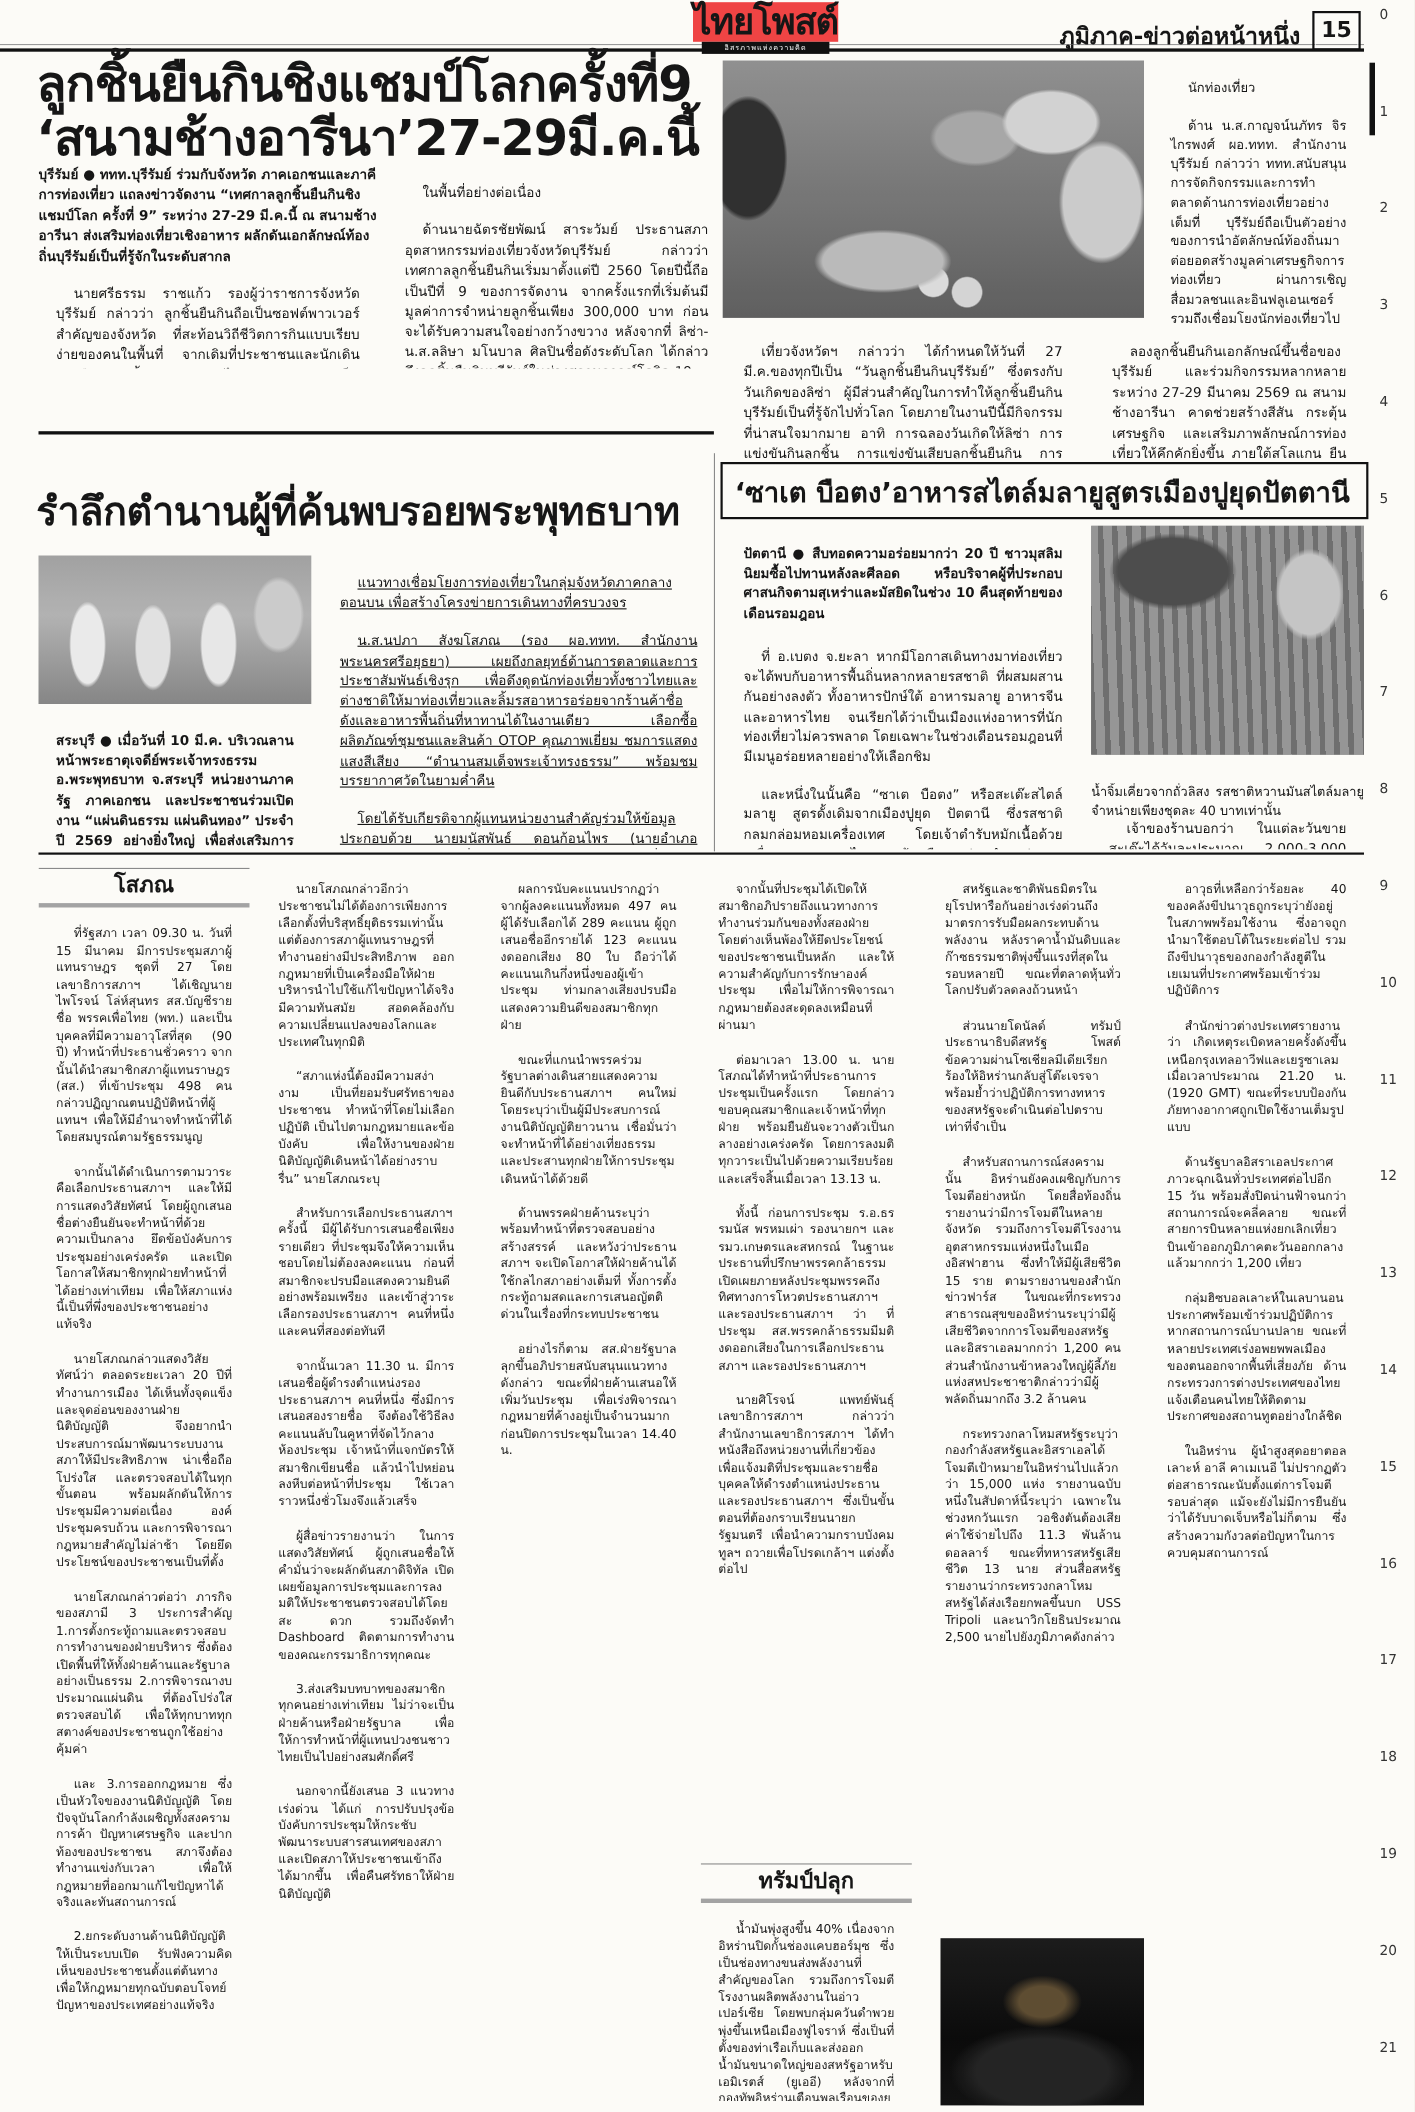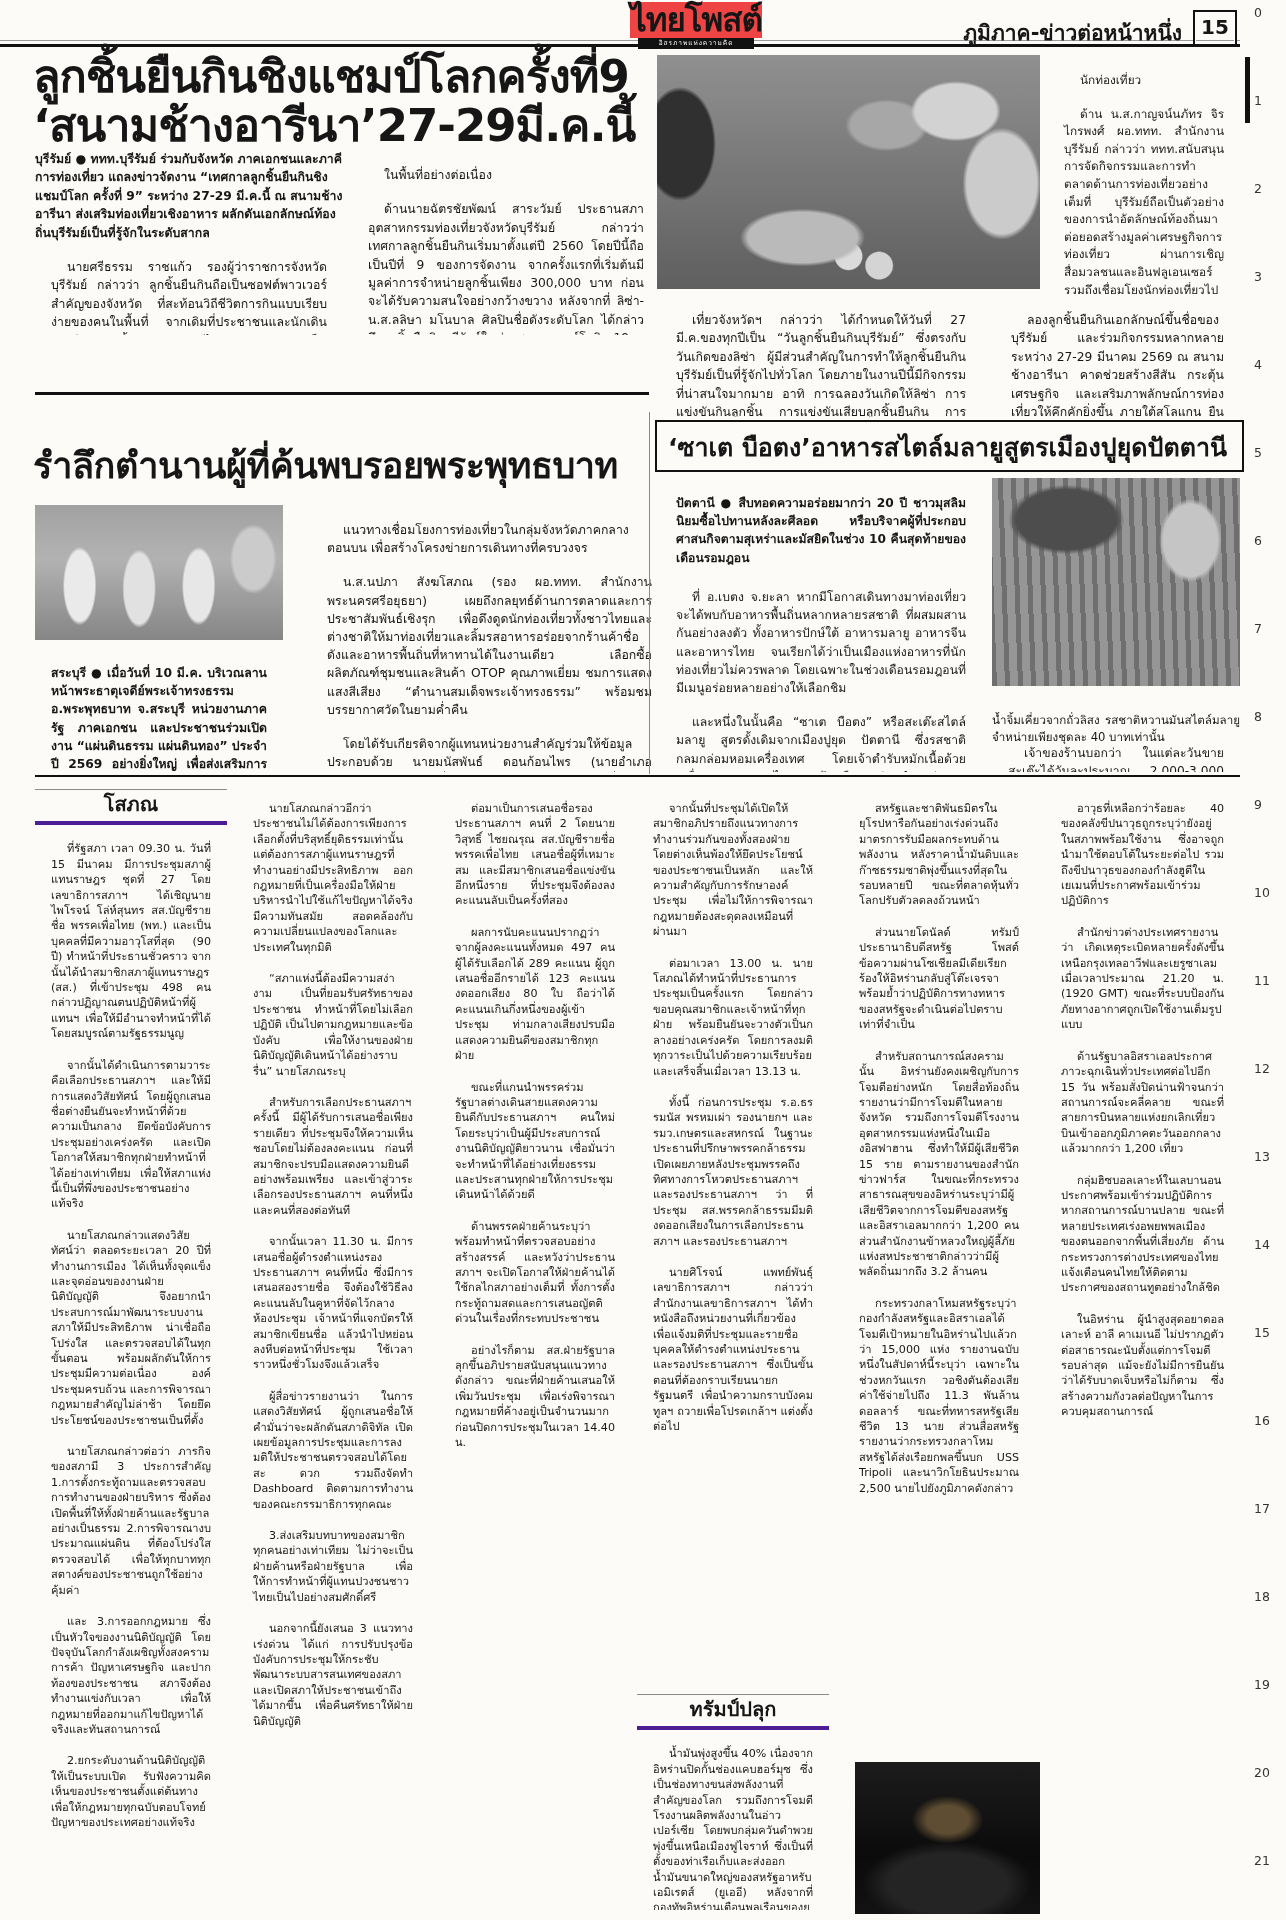--- a/index.html
+++ b/index.html
@@ -32,21 +32,21 @@
   .a1col{font-size:12.3px;line-height:18.4px;}
   .a1lead{font-weight:700;text-indent:0 !important;}
   .side{font-size:11.8px;line-height:17.6px;}
   .a2col{font-size:12.3px;line-height:18.2px;}
   .a2lead{font-weight:700;}
   .a3col{font-size:12.2px;line-height:18.2px;}
   .a3lead p{font-weight:700;}
   .bt{font-size:11.1px;line-height:15.4px;}
   .clip{overflow:hidden;}
   
-  .contbox{border-top:1px solid #8a8a8a;border-bottom:4px solid #4c1d95;text-align:center;
+  .contbox{border-top:1px solid #8a8a8a;border-bottom:4px solid #a3a3a3;text-align:center;
            font-size:20px;font-weight:800;padding:7px 0 9px;margin:4px 0 10px;}
   
   .photo{filter:contrast(0.95);}
   .photo1{background:
      radial-gradient(90px 60px at 78% 24%, #d6d6d6 0 45%, transparent 50%),
      radial-gradient(60px 95px at 6% 38%, #2c2c2c 0 55%, transparent 60%),
      radial-gradient(70px 100px at 90% 55%, #cfcfcf 0 50%, transparent 56%),
      radial-gradient(130px 60px at 38% 78%, #bdbdbd 0 42%, transparent 48%),
      radial-gradient(22px 22px at 50% 86%, #e0e0e0 0 60%, transparent 66%),
      radial-gradient(22px 22px at 58% 90%, #d8d8d8 0 60%, transparent 66%),
@@ -138,21 +138,21 @@
 
   <div class="abs h2rule"></div>
   <div class="abs h2">
     <br>
     <span>รำลึกตำนานผู้ที่ค้นพบรอยพระพุทธบาท</span>
   </div>
   <div class="abs photo photo2" style="left:35px;top:505px;width:248px;height:135px;"></div>
   <div class="abs col a2col a2lead clip" style="left:35px;top:648px;width:248px;height:124px;">
     <p style="text-indent:0">สระบุรี ● เมื่อวันที่ 10 มี.ค. บริเวณลานหน้าพระธาตุเจดีย์พระเจ้าทรงธรรม อ.พระพุทธบาท จ.สระบุรี หน่วยงานภาครัฐ ภาคเอกชน และประชาชนร่วมเปิดงาน “แผ่นดินธรรม แผ่นดินทอง” ประจำปี 2569 อย่างยิ่งใหญ่ เพื่อส่งเสริมการท่องเที่ยวเชิงวัฒนธรรม และรำลึกถึงตำนานผู้ค้นพบรอยพระพุทธบาท สิ่งศักดิ์สิทธิ์คู่บ้านคู่เมืองมาตั้งแต่ครั้งกรุงศรีอยุธยา และเผยแพร่พระมหากรุณาธิคุณขององค์ปฐมกษัตริย์ผู้สร้างประวัติศาสตร์ให้แก่เมืองพระพุทธบาท</p>
   </div>
-  <div class="abs col a2col clip" style="left:311px;top:505px;width:357px;height:267px;">
+  <div class="abs col a2col clip" style="left:293px;top:505px;width:357px;height:267px;text-decoration:underline;">
       <p>แนวทางเชื่อมโยงการท่องเที่ยวในกลุ่มจังหวัดภาคกลางตอนบน เพื่อสร้างโครงข่ายการเดินทางที่ครบวงจร</p>
       <p>น.ส.นปภา สังฆโสภณ (รอง ผอ.ททท. สำนักงานพระนครศรีอยุธยา) เผยถึงกลยุทธ์ด้านการตลาดและการประชาสัมพันธ์เชิงรุก เพื่อดึงดูดนักท่องเที่ยวทั้งชาวไทยและต่างชาติให้มาท่องเที่ยวและลิ้มรสอาหารอร่อยจากร้านค้าชื่อดังและอาหารพื้นถิ่นที่หาทานได้ในงานเดียว เลือกซื้อผลิตภัณฑ์ชุมชนและสินค้า OTOP คุณภาพเยี่ยม ชมการแสดงแสงสีเสียง “ตำนานสมเด็จพระเจ้าทรงธรรม” พร้อมชมบรรยากาศวัดในยามค่ำคืน</p>
       <p>โดยได้รับเกียรติจากผู้แทนหน่วยงานสำคัญร่วมให้ข้อมูล ประกอบด้วย นายมนัสพันธ์ ดอนก้อนไพร (นายอำเภอพระพุทธบาท) ซึ่งแถลงถึงนโยบายด้านการท่องเที่ยวของสระบุรี ที่มุ่งเน้นชูอัตลักษณ์ต้นทุนทางวัฒนธรรม และศาสนาท้องถิ่นสู่ระดับสากล น.ส.พัชรศรี สมบัติทวีพูน (ท่องเที่ยวและกีฬา) กล่าวนำเสนอ</p>
     </div>
 
   <div class="abs vdiv"></div>
   <div class="abs h3box"></div>
   <div class="abs h3">‘ซาเต บือตง’อาหารสไตล์มลายูสูตรเมืองปูยุดปัตตานี</div>
   <div class="abs col a3col a3lead clip" style="left:660px;top:478px;width:322px;height:90px;">
     <p style="text-indent:0">ปัตตานี ● สืบทอดความอร่อยมากว่า 20 ปี ชาวมุสลิมนิยมซื้อไปทานหลังละศีลอด หรือบริจาคผู้ที่ประกอบศาสนกิจตามสุเหร่าและมัสยิดในช่วง 10 คืนสุดท้ายของเดือนรอมฎอน</p>
@@ -183,21 +183,20 @@
   <div class="abs col bt clip" style="left:237px;top:785px;width:192px;height:1125px;">
       <p>นายโสภณกล่าวอีกว่า ประชาชนไม่ได้ต้องการเพียงการเลือกตั้งที่บริสุทธิ์ยุติธรรมเท่านั้น แต่ต้องการสภาผู้แทนราษฎรที่ทำงานอย่างมีประสิทธิภาพ ออกกฎหมายที่เป็นเครื่องมือให้ฝ่ายบริหารนำไปใช้แก้ไขปัญหาได้จริง มีความทันสมัย สอดคล้องกับความเปลี่ยนแปลงของโลกและประเทศในทุกมิติ</p>
       <p>“สภาแห่งนี้ต้องมีความสง่างาม เป็นที่ยอมรับศรัทธาของประชาชน ทำหน้าที่โดยไม่เลือกปฏิบัติ เป็นไปตามกฎหมายและข้อบังคับ เพื่อให้งานของฝ่ายนิติบัญญัติเดินหน้าได้อย่างราบรื่น” นายโสภณระบุ</p>
       <p>สำหรับการเลือกประธานสภาฯ ครั้งนี้ มีผู้ได้รับการเสนอชื่อเพียงรายเดียว ที่ประชุมจึงให้ความเห็นชอบโดยไม่ต้องลงคะแนน ก่อนที่สมาชิกจะปรบมือแสดงความยินดีอย่างพร้อมเพรียง และเข้าสู่วาระเลือกรองประธานสภาฯ คนที่หนึ่งและคนที่สองต่อทันที</p>
       <p>จากนั้นเวลา 11.30 น. มีการเสนอชื่อผู้ดำรงตำแหน่งรองประธานสภาฯ คนที่หนึ่ง ซึ่งมีการเสนอสองรายชื่อ จึงต้องใช้วิธีลงคะแนนลับในคูหาที่จัดไว้กลางห้องประชุม เจ้าหน้าที่แจกบัตรให้สมาชิกเขียนชื่อ แล้วนำไปหย่อนลงหีบต่อหน้าที่ประชุม ใช้เวลาราวหนึ่งชั่วโมงจึงแล้วเสร็จ</p>
       <p>ผู้สื่อข่าวรายงานว่า ในการแสดงวิสัยทัศน์ ผู้ถูกเสนอชื่อให้คำมั่นว่าจะผลักดันสภาดิจิทัล เปิดเผยข้อมูลการประชุมและการลงมติให้ประชาชนตรวจสอบได้โดยสะ ดวก รวมถึงจัดทำ Dashboard ติดตามการทำงานของคณะกรรมาธิการทุกคณะ</p>
       <p>3.ส่งเสริมบทบาทของสมาชิกทุกคนอย่างเท่าเทียม ไม่ว่าจะเป็นฝ่ายค้านหรือฝ่ายรัฐบาล เพื่อให้การทำหน้าที่ผู้แทนปวงชนชาวไทยเป็นไปอย่างสมศักดิ์ศรี</p>
       <p>นอกจากนี้ยังเสนอ 3 แนวทางเร่งด่วน ได้แก่ การปรับปรุงข้อบังคับการประชุมให้กระชับ พัฒนาระบบสารสนเทศของสภา และเปิดสภาให้ประชาชนเข้าถึงได้มากขึ้น เพื่อคืนศรัทธาให้ฝ่ายนิติบัญญัติ</p>
     </div>
   <div class="abs col bt clip" style="left:439px;top:785px;width:192px;height:1125px;">
-      <p>ต่อมาเป็นการเสนอชื่อรองประธานสภาฯ คนที่ 2 โดยนายวิสุทธิ์ ไชยณรุณ สส.บัญชีรายชื่อ พรรคเพื่อไทย เสนอชื่อผู้ที่เหมาะสม และมีสมาชิกเสนอชื่อแข่งขันอีกหนึ่งราย ที่ประชุมจึงต้องลงคะแนนลับเป็นครั้งที่สอง</p>
       <p>ผลการนับคะแนนปรากฏว่า จากผู้ลงคะแนนทั้งหมด 497 คน ผู้ได้รับเลือกได้ 289 คะแนน ผู้ถูกเสนอชื่ออีกรายได้ 123 คะแนน งดออกเสียง 80 ใบ ถือว่าได้คะแนนเกินกึ่งหนึ่งของผู้เข้าประชุม ท่ามกลางเสียงปรบมือแสดงความยินดีของสมาชิกทุกฝ่าย</p>
       <p>ขณะที่แกนนำพรรคร่วมรัฐบาลต่างเดินสายแสดงความยินดีกับประธานสภาฯ คนใหม่ โดยระบุว่าเป็นผู้มีประสบการณ์งานนิติบัญญัติยาวนาน เชื่อมั่นว่าจะทำหน้าที่ได้อย่างเที่ยงธรรม และประสานทุกฝ่ายให้การประชุมเดินหน้าได้ด้วยดี</p>
       <p>ด้านพรรคฝ่ายค้านระบุว่า พร้อมทำหน้าที่ตรวจสอบอย่างสร้างสรรค์ และหวังว่าประธานสภาฯ จะเปิดโอกาสให้ฝ่ายค้านได้ใช้กลไกสภาอย่างเต็มที่ ทั้งการตั้งกระทู้ถามสดและการเสนอญัตติด่วนในเรื่องที่กระทบประชาชน</p>
       <p>อย่างไรก็ตาม สส.ฝ่ายรัฐบาลลุกขึ้นอภิปรายสนับสนุนแนวทางดังกล่าว ขณะที่ฝ่ายค้านเสนอให้เพิ่มวันประชุม เพื่อเร่งพิจารณากฎหมายที่ค้างอยู่เป็นจำนวนมาก ก่อนปิดการประชุมในเวลา 14.40 น.</p>
     </div>
 
   <div class="abs col bt clip" style="left:637px;top:785px;width:192px;height:1125px;">
     <div class="clip" style="height:905px;">
         <p>จากนั้นที่ประชุมได้เปิดให้สมาชิกอภิปรายถึงแนวทางการทำงานร่วมกันของทั้งสองฝ่าย โดยต่างเห็นพ้องให้ยึดประโยชน์ของประชาชนเป็นหลัก และให้ความสำคัญกับการรักษาองค์ประชุม เพื่อไม่ให้การพิจารณากฎหมายต้องสะดุดลงเหมือนที่ผ่านมา</p>
         <p>ต่อมาเวลา 13.00 น. นายโสภณได้ทำหน้าที่ประธานการประชุมเป็นครั้งแรก โดยกล่าวขอบคุณสมาชิกและเจ้าหน้าที่ทุกฝ่าย พร้อมยืนยันจะวางตัวเป็นกลางอย่างเคร่งครัด โดยการลงมติทุกวาระเป็นไปด้วยความเรียบร้อย และเสร็จสิ้นเมื่อเวลา 13.13 น.</p>

